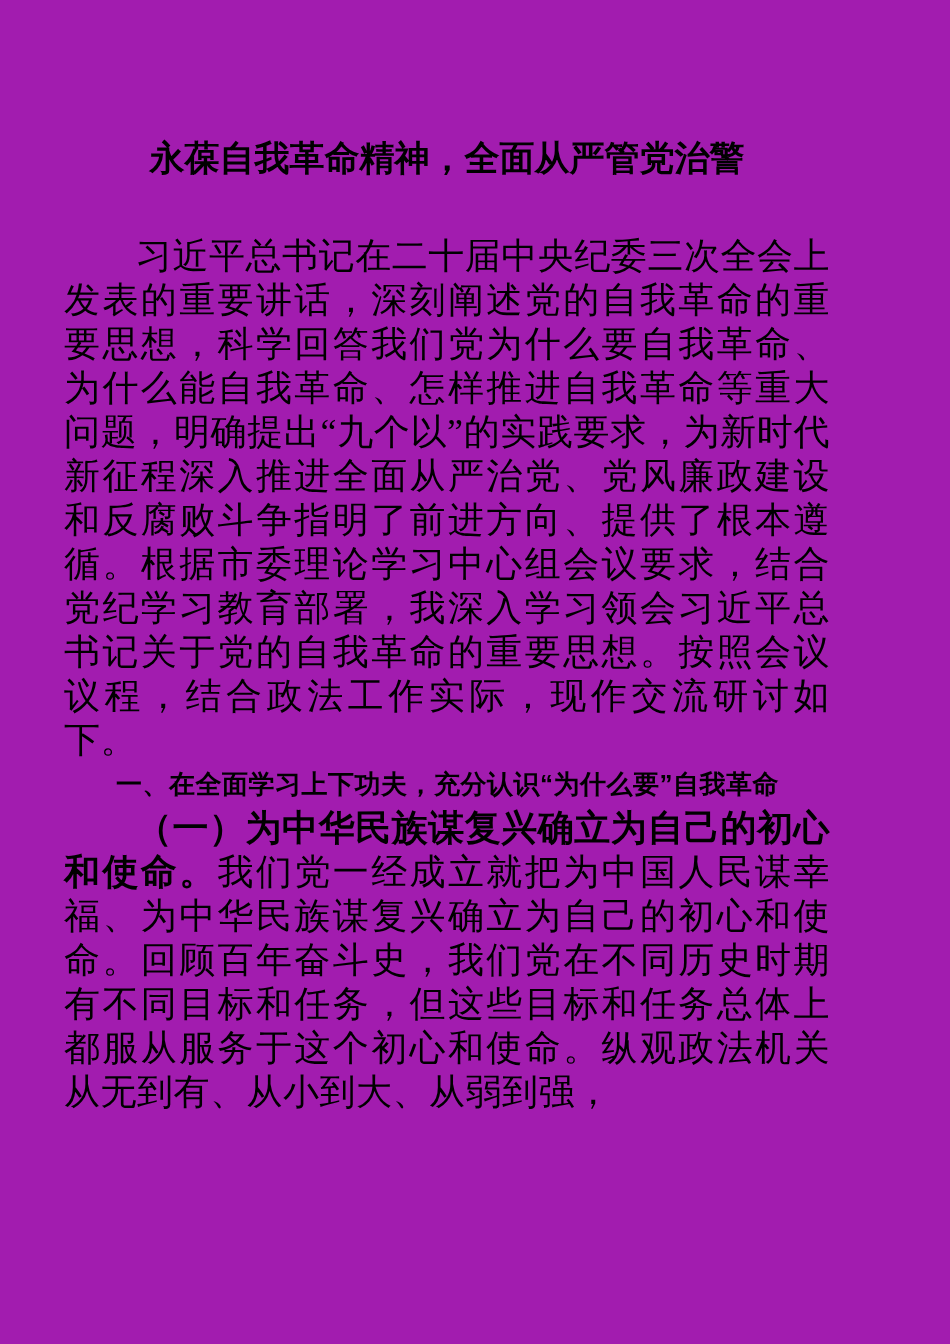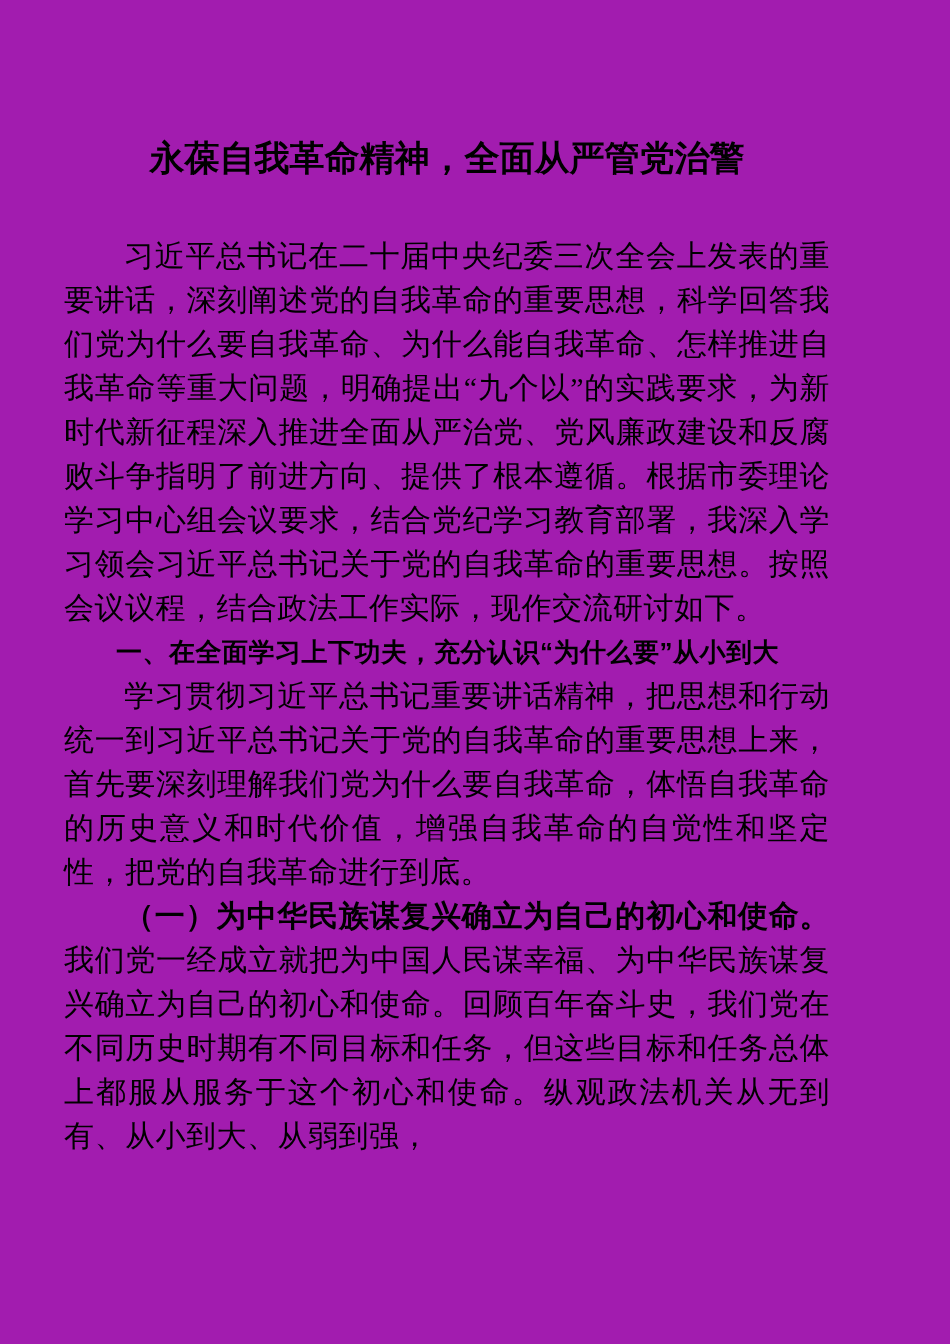--- a/index.html
+++ b/index.html
@@ -23,21 +23,21 @@
     margin: 0 0 51px 0;
     font-size: 35px;
     line-height: 48px;
     font-weight: bold;
     text-align: center;
     letter-spacing: 0px;
     font-family: "Liberation Serif", "DejaVu Serif", serif;
   }
   .body-para {
     margin: 0;
-    font-size: 30px;
+    font-size: 36px;
     line-height: 44px;
     text-align: justify;
     text-indent: 2em;
     letter-spacing: 0.5px;
   }
   .body-para strong {
     font-weight: bold;
   }
   .section-heading {
     margin: 0;
@@ -52,19 +52,18 @@
 </style>
 </head>
 <body>
 
 <div class="page">
 
   <h1 class="title">永葆自我革命精神，全面从严管党治警</h1>
 
   <p class="body-para">习近平总书记在二十届中央纪委三次全会上发表的重要讲话，深刻阐述党的自我革命的重要思想，科学回答我们党为什么要自我革命、为什么能自我革命、怎样推进自我革命等重大问题，明确提出“九个以”的实践要求，为新时代新征程深入推进全面从严治党、党风廉政建设和反腐败斗争指明了前进方向、提供了根本遵循。根据市委理论学习中心组会议要求，结合党纪学习教育部署，我深入学习领会习近平总书记关于党的自我革命的重要思想。按照会议议程，结合政法工作实际，现作交流研讨如下。</p>
 
-  <h2 class="section-heading">一、在全面学习上下功夫，充分认识“为什么要”从小到大</h2>
+  <h2 class="section-heading">一、在全面学习上下功夫，充分认识“为什么要”自我革命</h2>
 
-  <p class="body-para">学习贯彻习近平总书记重要讲话精神，把思想和行动统一到习近平总书记关于党的自我革命的重要思想上来，首先要深刻理解我们党为什么要自我革命，体悟自我革命的历史意义和时代价值，增强自我革命的自觉性和坚定性，把党的自我革命进行到底。</p>
 
   <p class="body-para"><strong>（一）为中华民族谋复兴确立为自己的初心和使命。</strong><span>我们党一经成立就把为中国人民谋幸福、为中华民族谋复兴确立为自己的初心和使命。回顾百年奋斗史，我们党在不同历史时期有不同目标和任务，但这些目标和任务总体上都服从服务于这个初心和使命。纵观政法机关从无到有、从小到大、从弱到强，</span></p>
 
 </div>
 
 </body></html>

